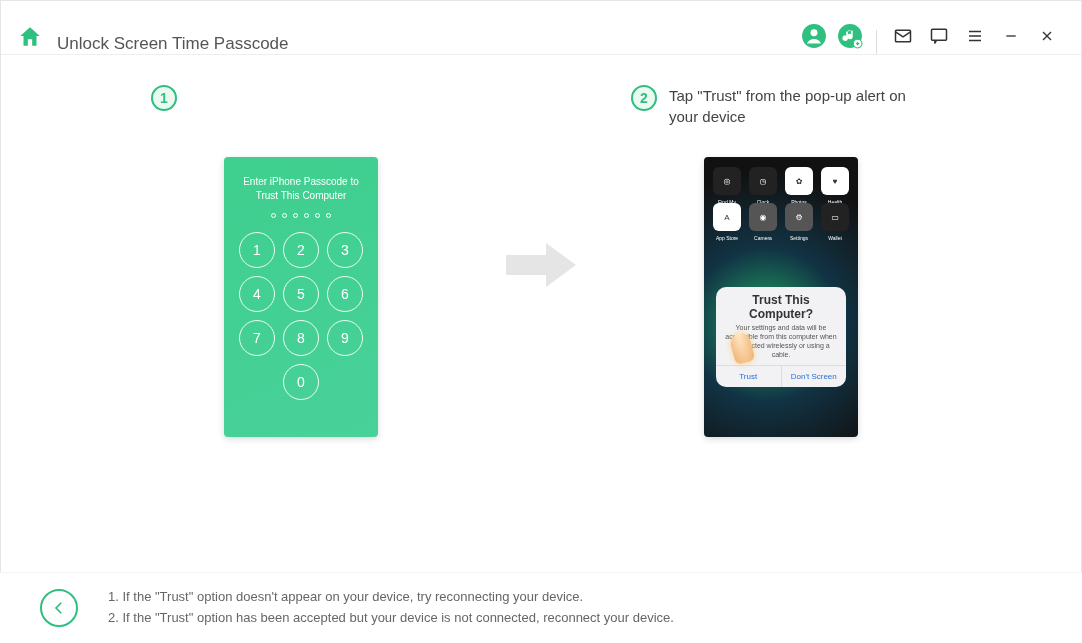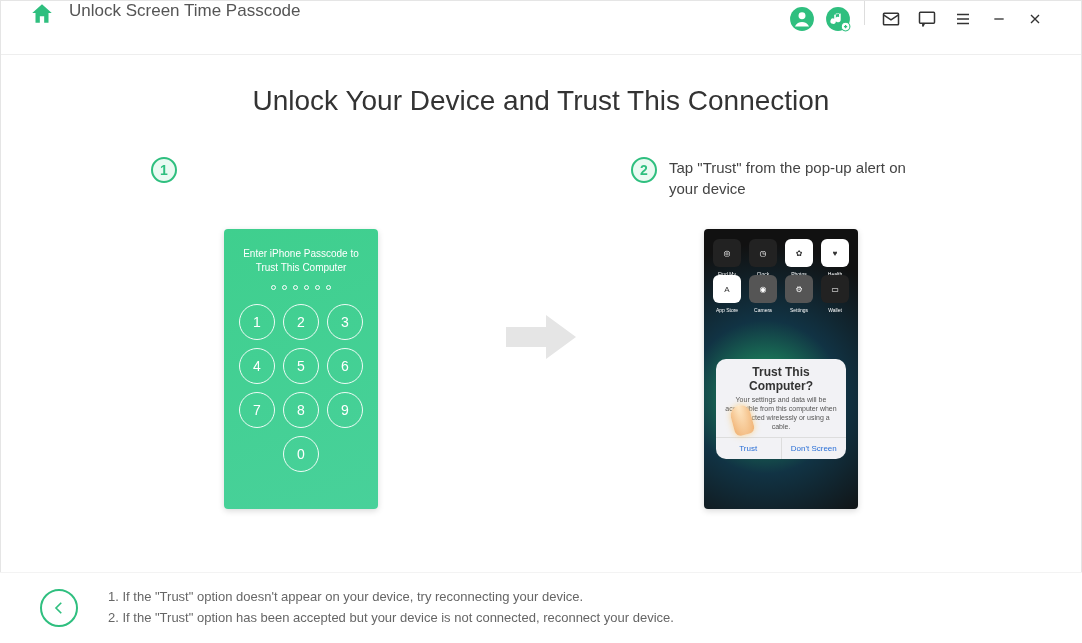--- a/index.html
+++ b/index.html
@@ -8,23 +8,23 @@
     background: #fff;
     color: #333;
     width: 1082px;
     height: 643px;
     overflow: hidden;
     border: 1px solid #e5e5e5;
   }
   
   .header {
     display: flex;
-    align-items: flex-start;
+    align-items: flex-end;
     height: 54px;
-    padding: 0 28px;
+    padding: 0 16px;
     border-bottom: 1px solid #eee;
   }
   .header .home-icon { color: #2fbf7f; margin-right: 14px; }
   .header .title { font-size: 17px; color: #555; flex: 0 0 auto; }
   .header .spacer { flex: 1; }
   .header .hicon { width: 36px; height: 36px; display: flex; align-items: center; justify-content: center; cursor: pointer; color: #333; }
   .header .hicon svg { display: block; }
   .header .divider { width: 1px; height: 24px; background: #ddd; margin: 0 8px; }
   
   .main { padding: 30px 40px 0 40px; text-align: center; }
@@ -144,21 +144,20 @@
       </svg>
   </span>
   <span class="hicon">
     <svg width="16" height="16" viewBox="0 0 24 24" stroke="#333" stroke-width="2">
         <path d="M6 6l12 12M18 6L6 18"></path>
       </svg>
   </span>
 </div>
 
 <div class="main">
-  <h1>Unlock Your Device and Trust This Connection</h1>
   <div class="steps">
 
     <div class="step">
       <div class="step-head">
         <div class="step-num">1</div>
       </div>
       <div class="phone passcode">
         <div class="passcode-title">Enter iPhone Passcode to Trust This Computer</div>
         <div class="dots">
             <span></span>

